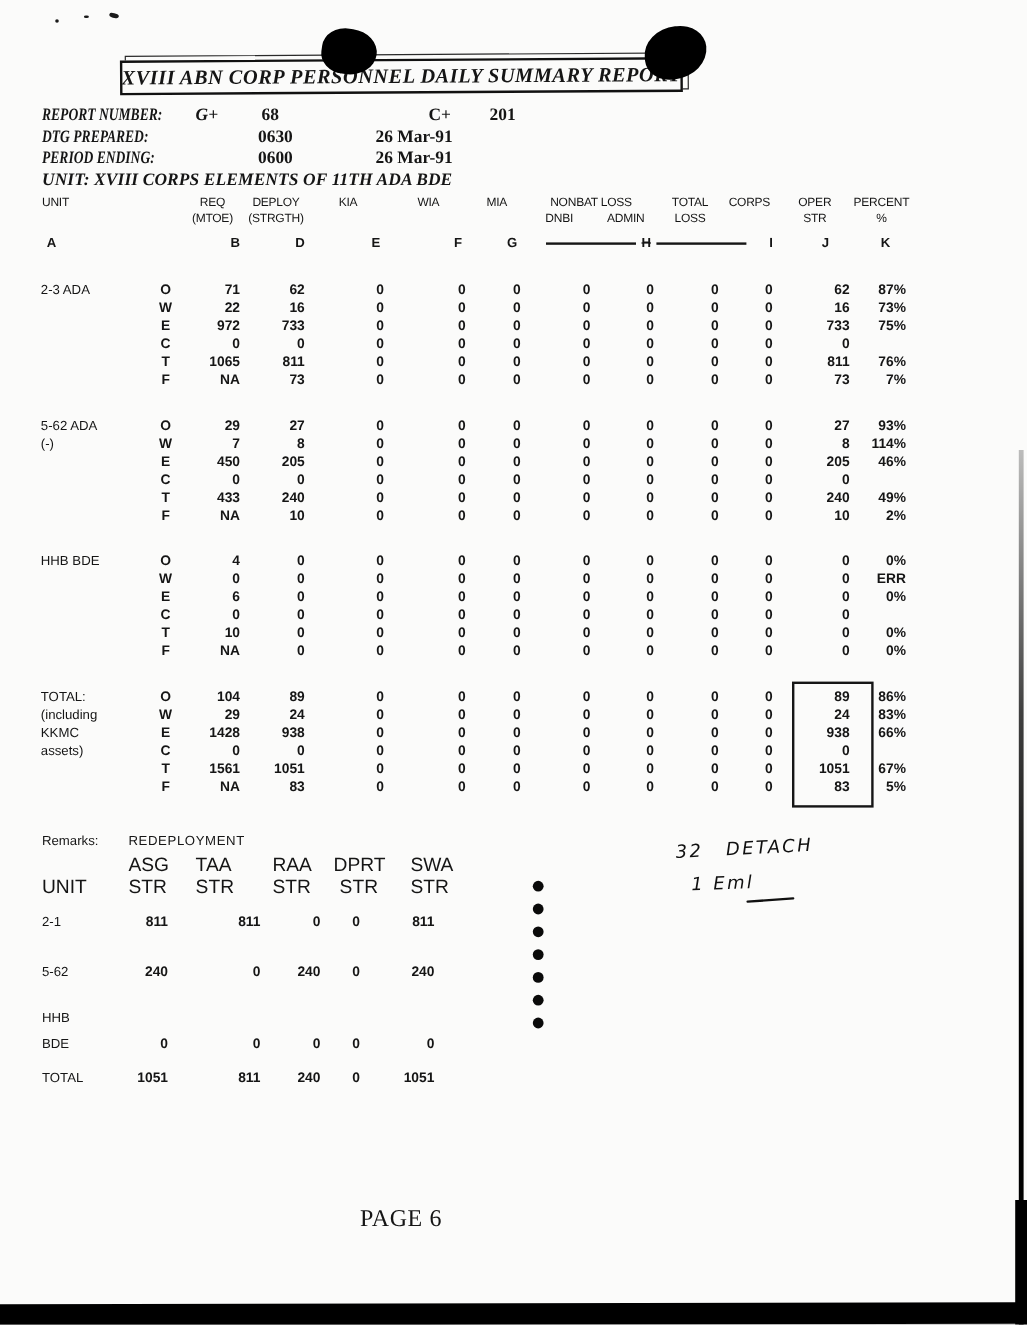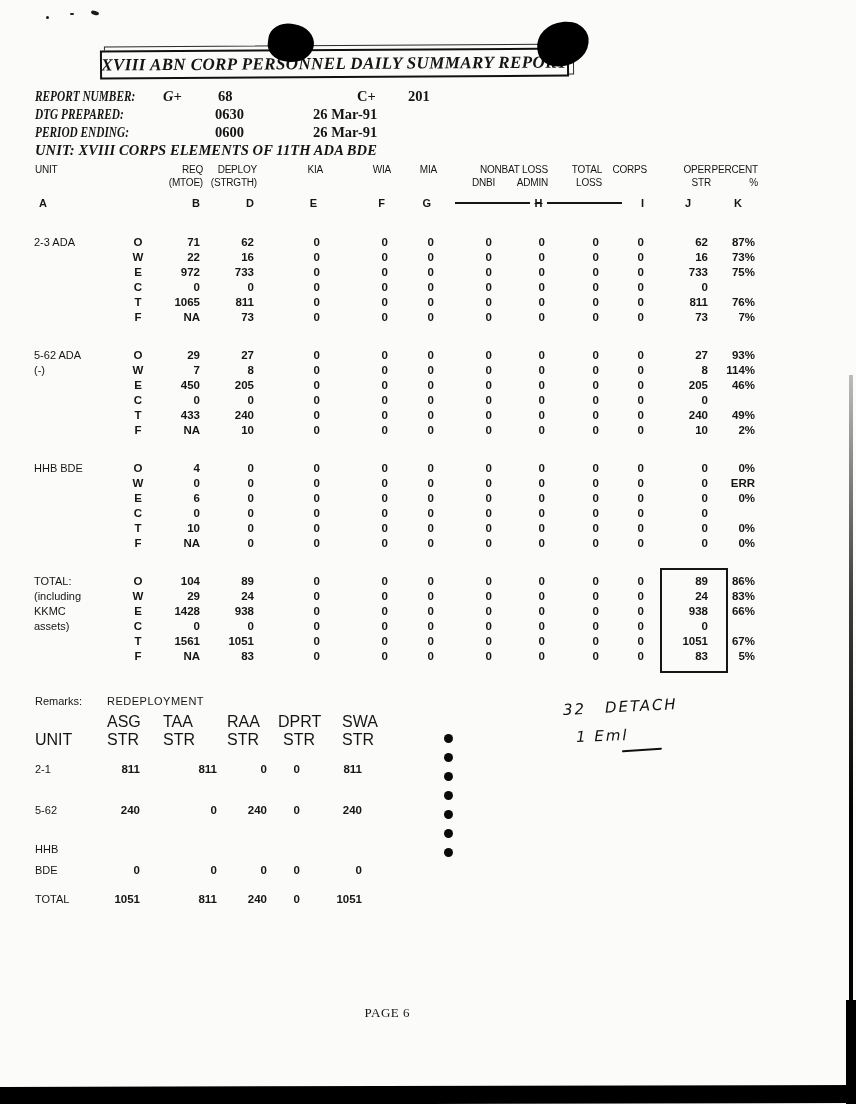--- a/index.html
+++ b/index.html
@@ -33,21 +33,21 @@
   .il1{top:0;} .il2{top:18px;} .il3{top:36px;} .il4{top:54px;font-style:italic;letter-spacing:.1px;}
   .ilabel{position:absolute;left:0;font-style:italic;display:inline-block;transform:scaleX(.78);transform-origin:0 50%;white-space:nowrap;}
   .ival{position:absolute;white-space:nowrap;}
   .iv-g{left:128px;font-style:italic;} .iv-68{left:183px;} .iv-c{left:322px;} .iv-201{left:373px;}
   .iv-time{left:180px;} .iv-date{left:278px;}
 
   
   .mt{position:absolute;left:33px;top:163px;width:725px;}
   .mtrow{display:grid;grid-template-columns:92px 26px 52px 54px 66px 68px 46px 58px 53px 54px 45px 64px 47px;line-height:15px;}
   .hrow{line-height:13px;font-size:10px;letter-spacing:-.2px;}
-  .hc{text-align:right;white-space:nowrap;}
+  .hc{text-align:center;white-space:nowrap;}
   .hl{text-align:left;padding-left:2px;white-space:nowrap;}
   .span2{grid-column:span 2;}
   .lrow{margin-top:6px;line-height:16px;font-size:11px;font-weight:bold;}
   .lc{text-align:right;padding-right:3px;}
   .lc-a{text-align:left;padding-left:6px;}
   .lc-e{padding-right:6px;} .lc-j{padding-right:20px;} .lc-k{padding-right:16px;}
   .hspan{grid-column:8 / span 3;display:flex;align-items:center;margin-left:18px;margin-right:-20px;}
   .hbar{flex:1;height:0;border-top:2px solid #161616;}
   .hletter{padding:0 5px;text-decoration:line-through;}
   #mt-blocks{display:flow-root;}
@@ -72,22 +72,22 @@
   
   .blt{position:absolute;left:444px;width:9px;height:9px;border-radius:50%;background:#0a0a0a;}
   .b0{top:734px;} .b1{top:753px;} .b2{top:772px;} .b3{top:791px;} .b4{top:810px;} .b5{top:829px;} .b6{top:848px;}
 
   
   .hw{position:absolute;font-family:"DejaVu Sans",sans-serif;font-style:italic;color:#101010;}
   .hw1{left:563px;top:698px;font-size:15px;letter-spacing:2px;word-spacing:12px;transform:rotate(-3deg);}
   .hw2{left:576px;top:727px;font-size:15px;letter-spacing:2px;transform:rotate(-2deg);}
   .hwtail{position:absolute;left:622px;top:749px;width:40px;height:2px;background:#101010;border-radius:2px;transform:rotate(-4deg);}
 
-  .pagenum{position:absolute;left:300px;top:1005px;width:110px;text-align:right;
-    font-family:"Liberation Serif",serif;font-size:13px;letter-spacing:.5px;}
+  .pagenum{position:absolute;left:300px;top:1005px;width:110px;text-align:left;
+    font-family:"Liberation Serif",serif;font-size:20px;letter-spacing:.5px;}
 </style>
 </head>
 <body>
 
 <div class="page">
 
   <div class="speck sp1"></div>
   <div class="speck sp2"></div>
   <div class="speck sp3"></div>
 

